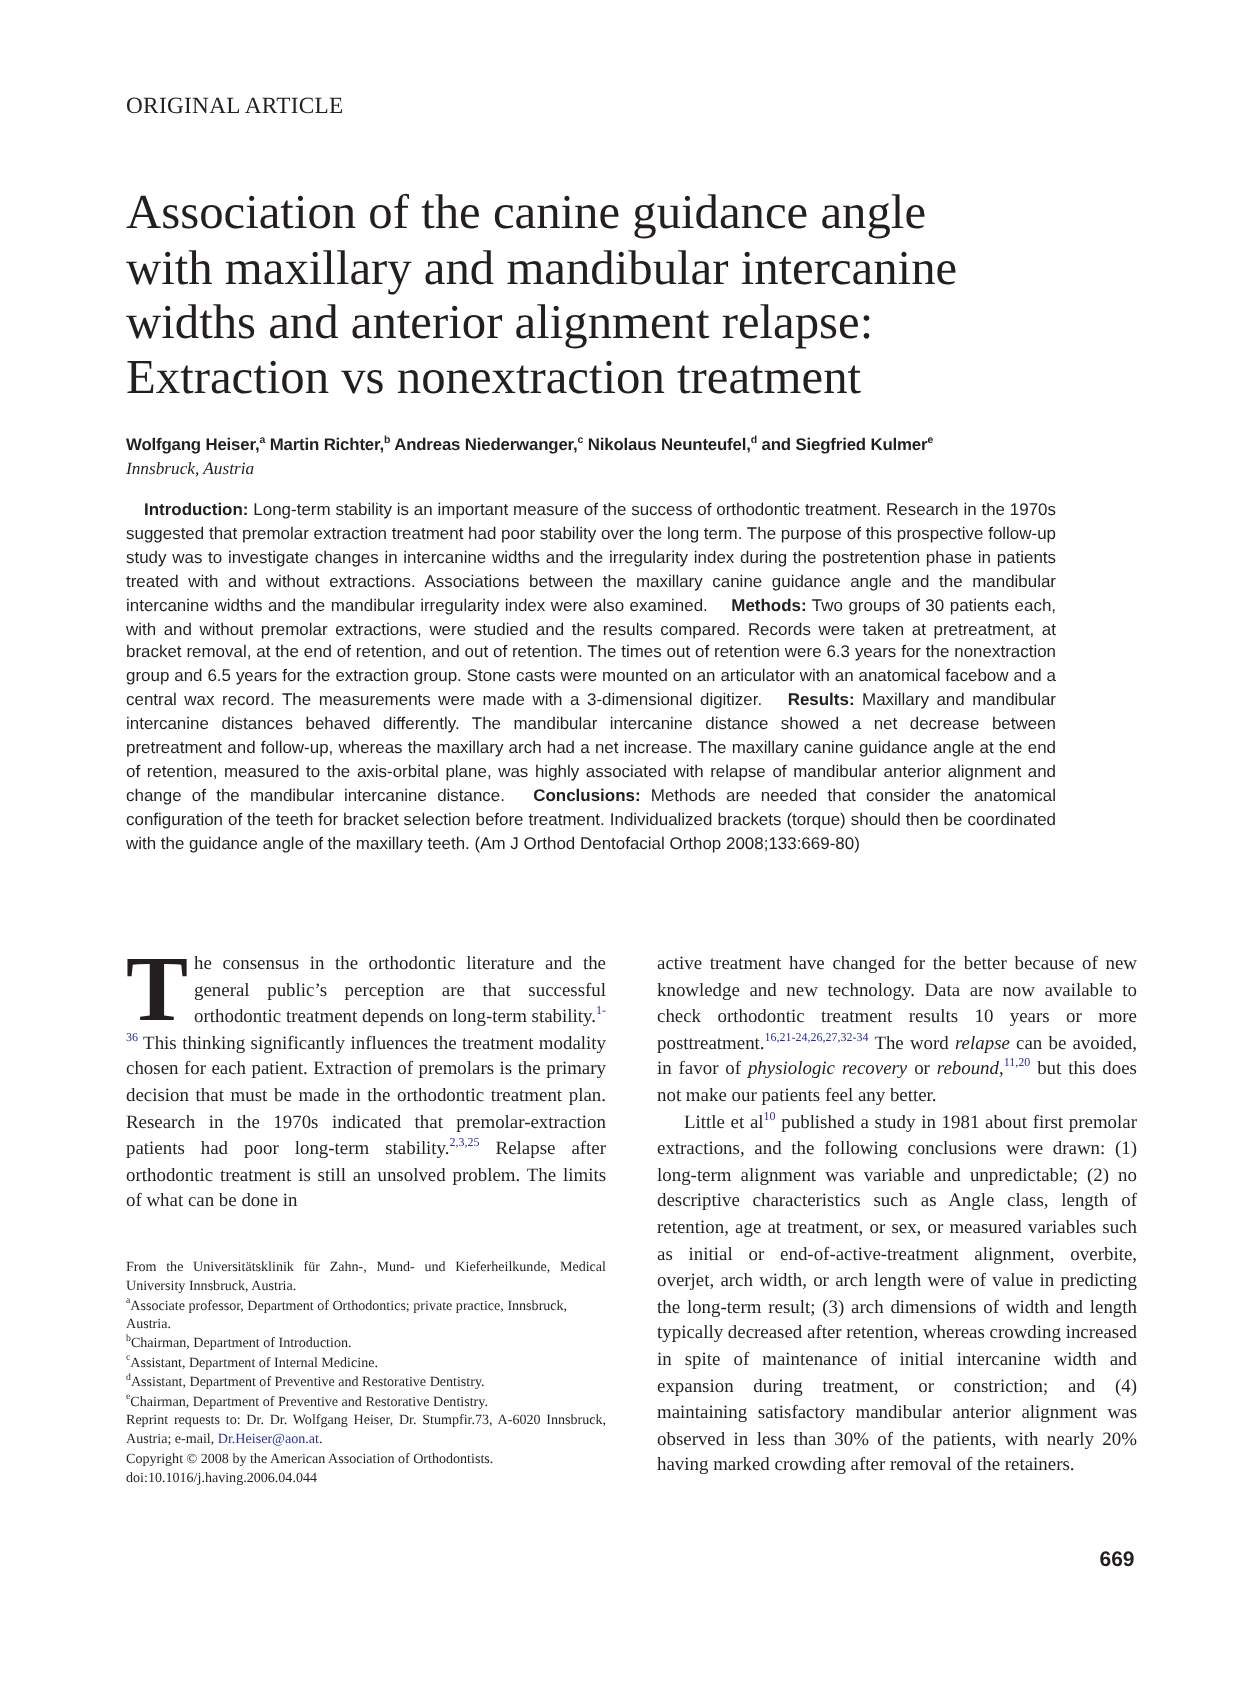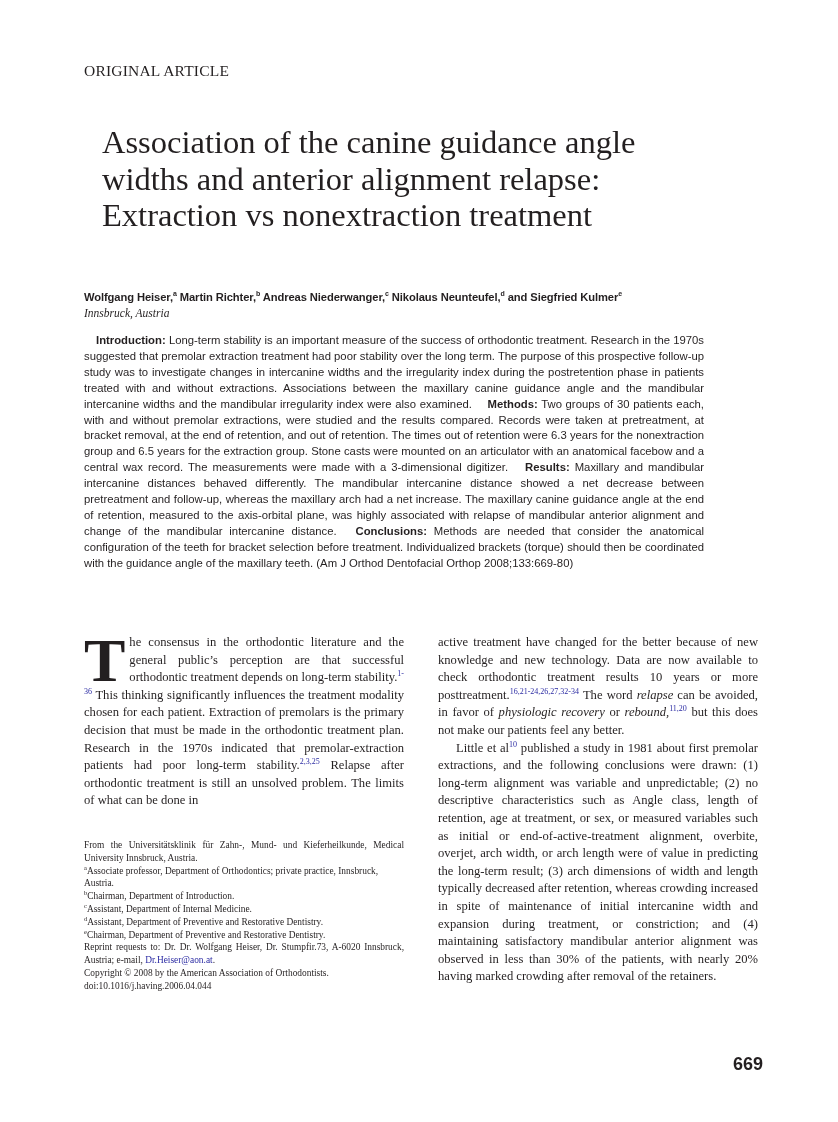--- a/index.html
+++ b/index.html
@@ -5,21 +5,21 @@
     html, body { margin: 0; padding: 0; background: #ffffff; }
     body { width: 838px; height: 1122px; position: relative; overflow: hidden; color: #231f20; }
     .page { position: absolute; left: 0; top: 0; width: 838px; height: 1122px; }
 
     .section-label {
       position: absolute; left: 84px; top: 62px;
       font-family: "Liberation Serif", serif; font-size: 15.5px; letter-spacing: 0.2px;
       color: #231f20;
     }
     .title {
-      position: absolute; left: 102px; top: 124px; width: 680px;
+      position: absolute; left: 84px; top: 124px; width: 680px;
       font-family: "Liberation Serif", serif; font-size: 32.5px; line-height: 36.5px;
       color: #231f20; margin: 0; font-weight: normal;
     }
     .title span { display: block; white-space: nowrap; }
 
     .authors {
       position: absolute; left: 84px; top: 290px; width: 700px;
       font-family: "Liberation Sans", sans-serif; font-size: 11.2px; font-weight: bold;
       color: #231f20; white-space: nowrap; letter-spacing: -0.1px;
     }
@@ -56,34 +56,35 @@
       position: absolute; left: 84px; top: 839px; width: 320px;
       font-family: "Liberation Serif", serif; font-size: 9.4px; line-height: 12.8px;
       color: #231f20;
     }
     .footnotes p { margin: 0; }
     .footnotes .fn-justify { text-align: justify; }
     .footnotes sup { font-size: 6.5px; line-height: 0; }
     .link { color: #2b2ba3; }
 
     .page-number {
-      position: absolute; left: 733px; top: 1054px;
-      font-family: "Liberation Sans", sans-serif; font-weight: bold; font-size: 18px;
+      position: absolute; left: 733px; top: 1031px;
+      font-family: "Liberation Sans", sans-serif; font-weight: bold; font-size: 14px;
       color: #231f20;
     }
   </style>
 </head>
 <body>
 
 <div class="page">
 
   <div class="section-label">ORIGINAL ARTICLE</div>
 
   <h1 class="title">
     <span>Association of the canine guidance angle</span>
+    <span>with maxillary and mandibular intercanine</span>
     <span>widths and anterior alignment relapse:</span>
     <span>Extraction vs nonextraction treatment</span>
   </h1>
 
   <div class="authors">
     <span>Wolfgang Heiser,</span><sup>a</sup>
     <span>Martin Richter,</span><sup>b</sup>
     <span>Andreas Niederwanger,</span><sup>c</sup>
     <span>Nikolaus Neunteufel,</span><sup>d</sup>
     <span>and Siegfried Kulmer</span><sup>e</sup>

